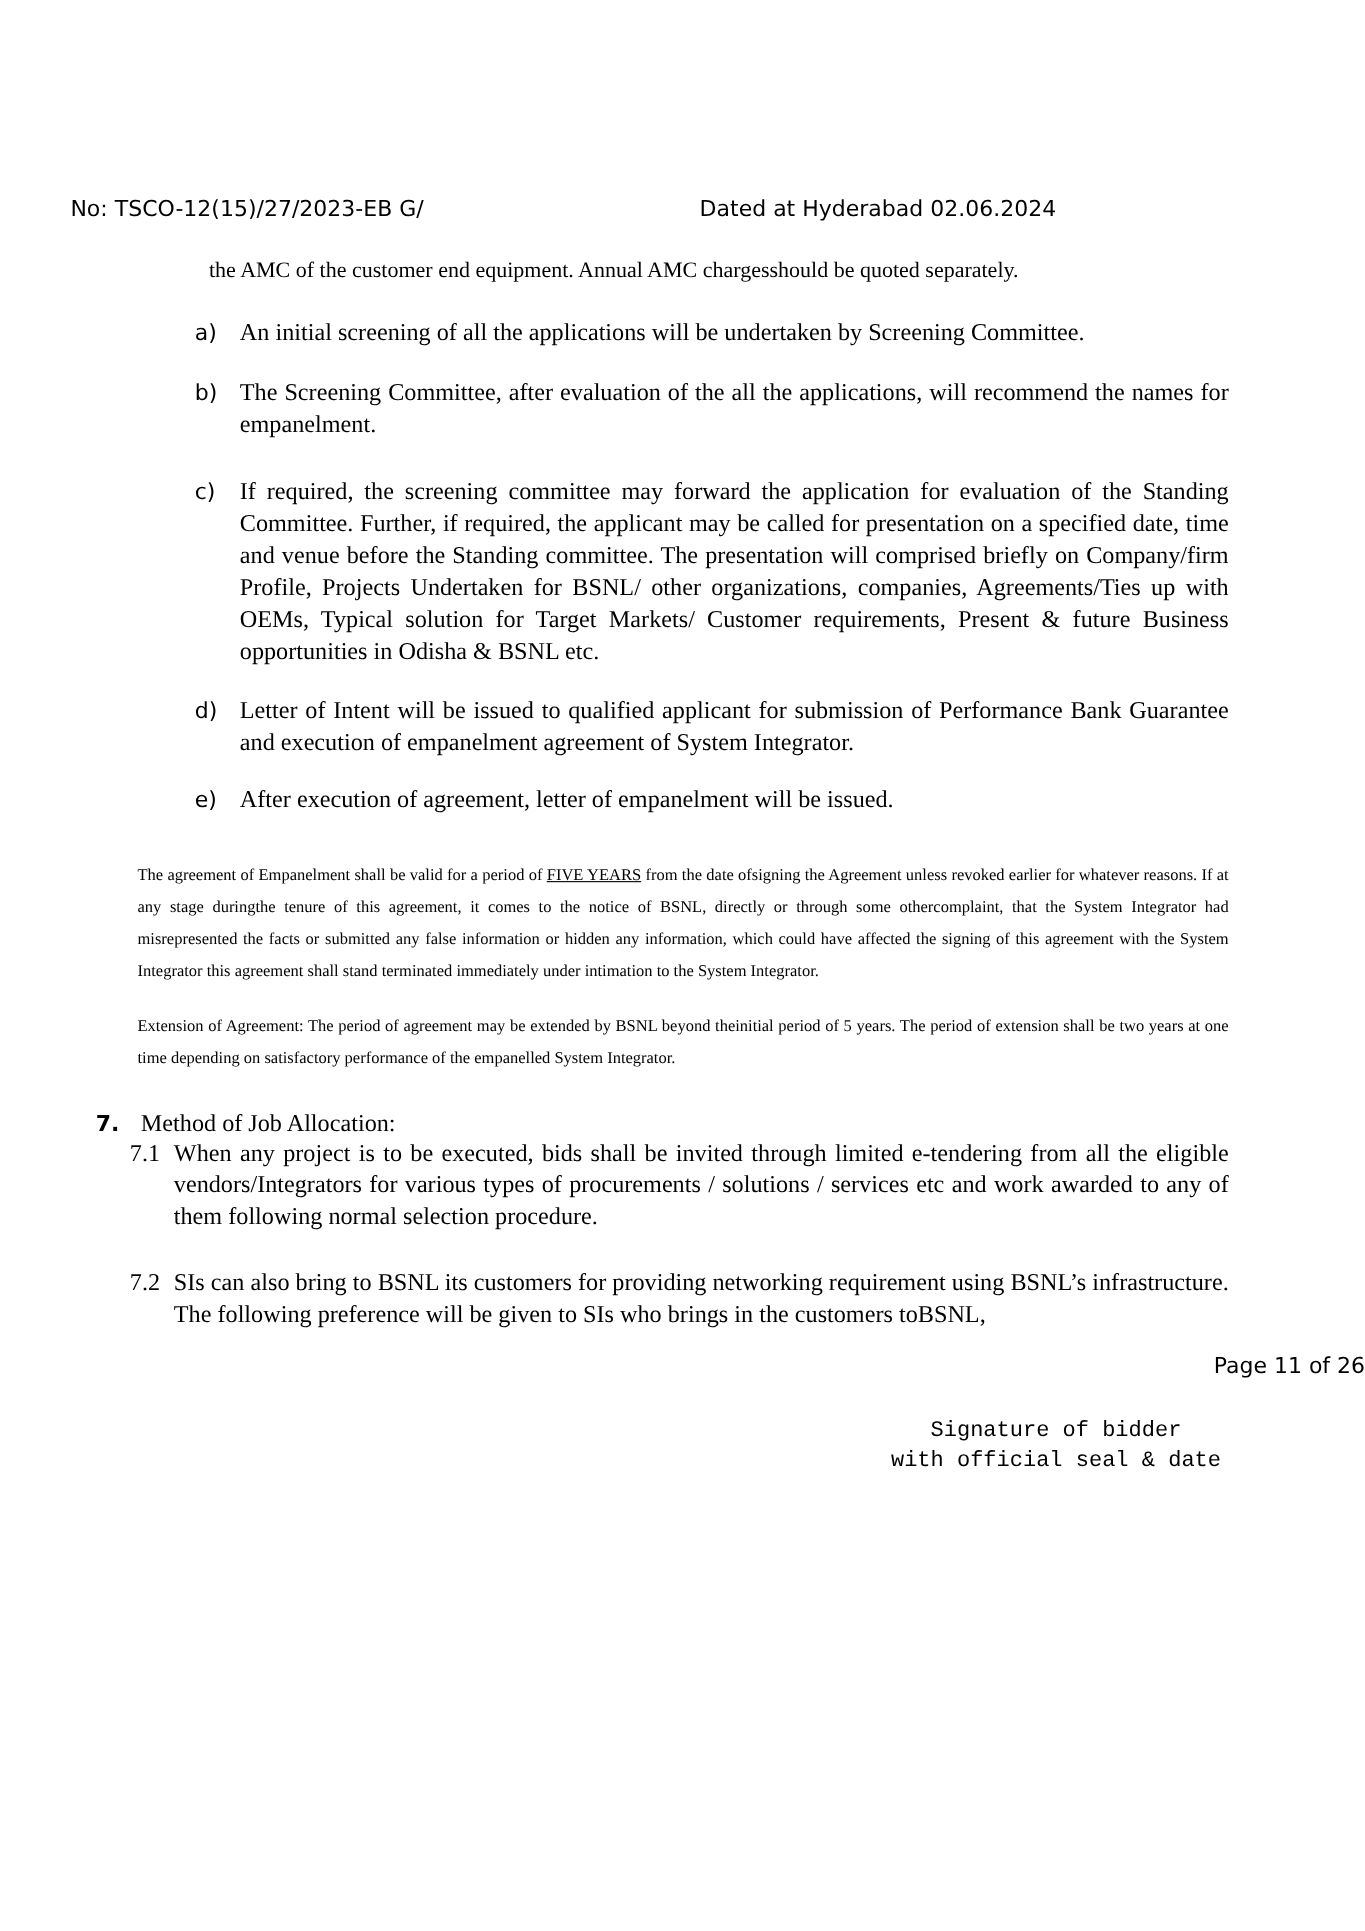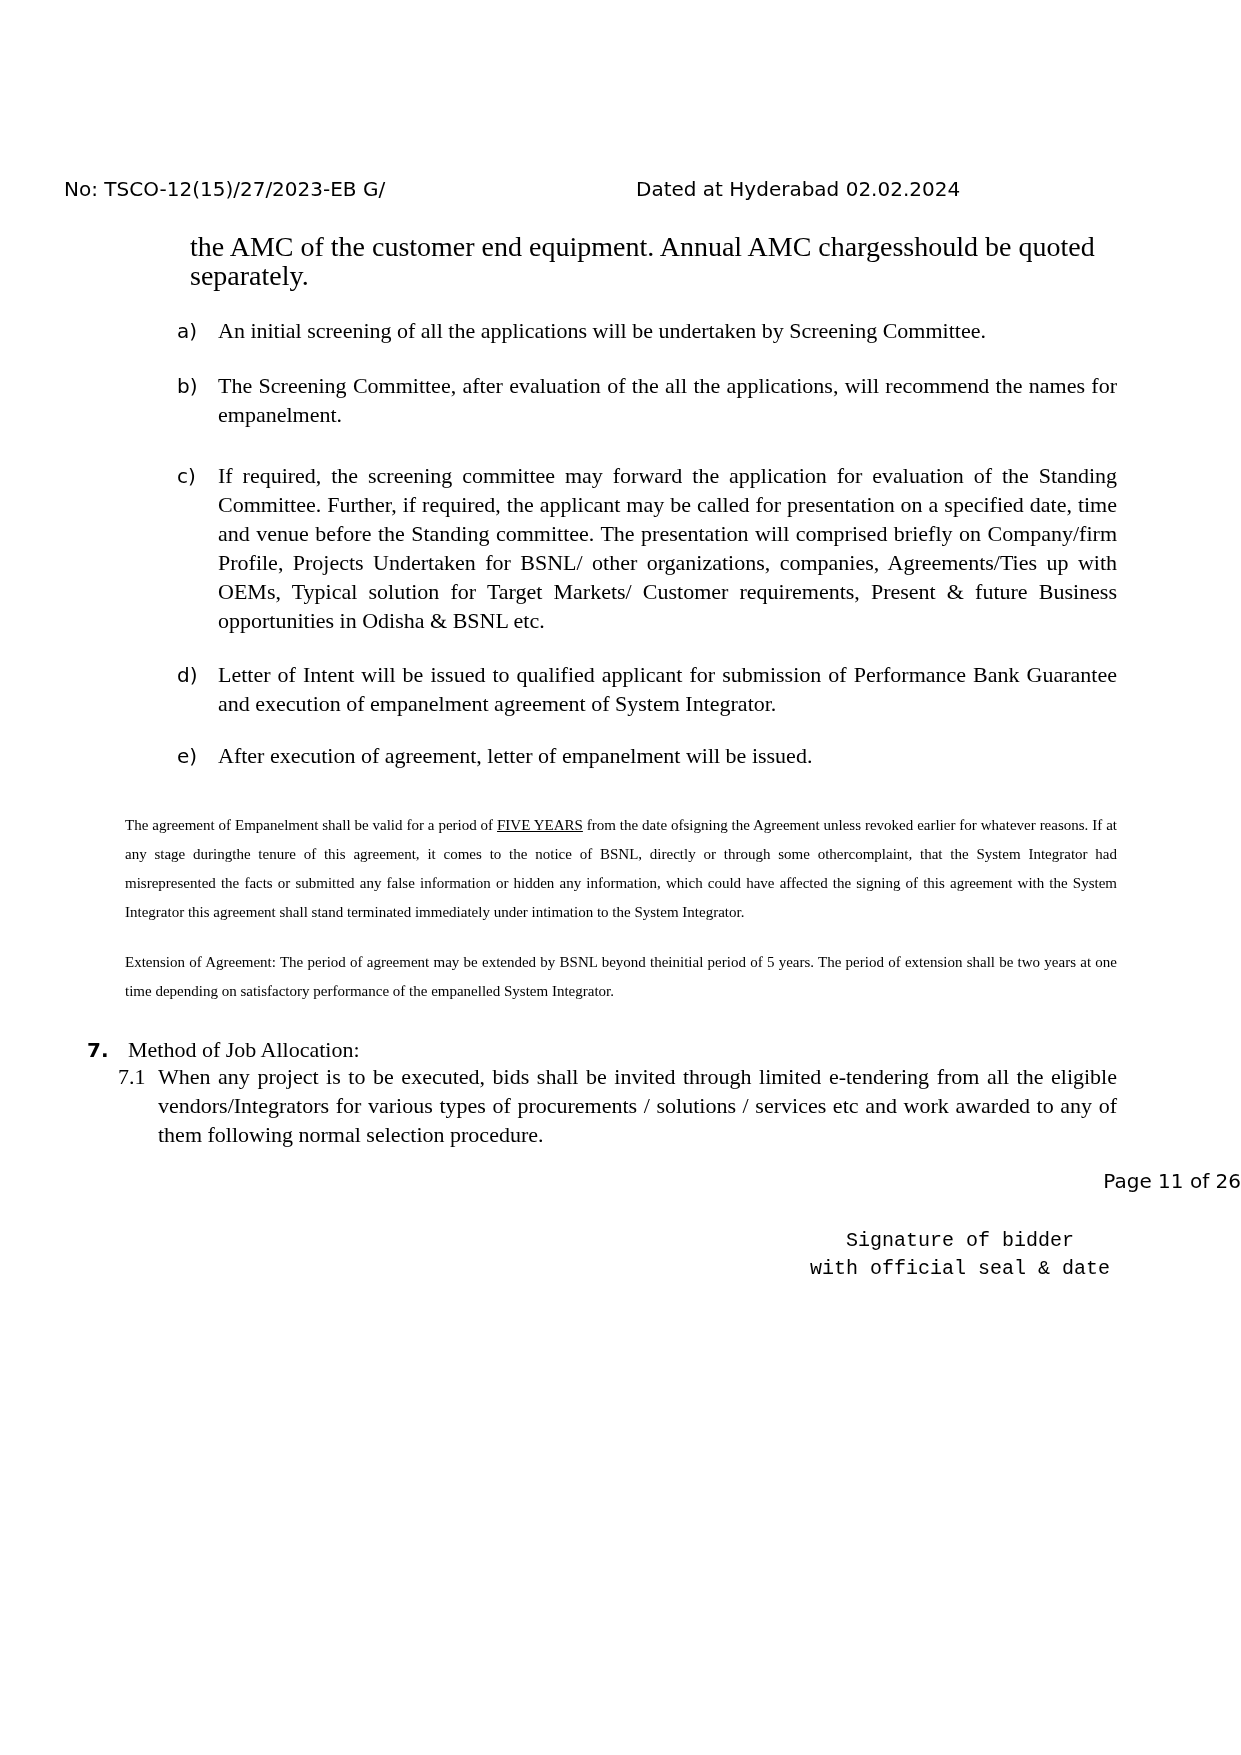--- a/index.html
+++ b/index.html
@@ -22,21 +22,21 @@
     font-size:20px;
     line-height:26px;
   }
   .doc-no  { position:absolute; left:64px;  white-space:nowrap; }
   .doc-date{ position:absolute; left:636px; white-space:nowrap; }
 
   
   .amc-line {
     margin:30px 0 0 190px;
     width:920px;
-    font-size:28px;
+    font-size:20px;
     line-height:29px;
   }
 
   
   .sec-heading {
     margin-left:87px;
     font-size:22px;
     line-height:27px;
   }
   .sec-heading.s5 { margin-top:176px; }
@@ -114,21 +114,21 @@
     line-height:28px;
   }
 </style>
 </head>
 <body>
 
 <div class="page">
 
   <div class="doc-header">
     <span class="doc-no">No: TSCO-12(15)/27/2023-EB G/</span>
-    <span class="doc-date">Dated at Hyderabad 02.02.2024</span>
+    <span class="doc-date">Dated at Hyderabad 02.06.2024</span>
   </div>
 
   <p class="amc-line">the AMC of the customer end equipment. Annual AMC chargesshould be quoted separately.</p>
 
 
   <div class="alpha-list">
     <div class="alpha-item mt26">
       <span class="lbl">a)</span>
       <span>An initial screening of all the applications will be undertaken by Screening Committee.</span>
     </div>
@@ -156,20 +156,24 @@
   <p class="body-para p2">Extension of Agreement: The period of agreement may be extended by BSNL beyond theinitial period of 5 years. The period of extension shall be two years at one time depending on satisfactory performance of the empanelled System Integrator.</p>
 
   <div class="sec-heading s7">
     <span class="sec-num">7.</span><span class="sec-title">Method of Job Allocation:</span>
   </div>
 
   <div class="num-item i71">
     <span class="lbl">7.1</span>
     <span>When any project is to be executed, bids shall be invited through limited e-tendering from all the eligible vendors/Integrators for various types of procurements / solutions / services etc and work awarded to any of them following normal selection procedure.</span>
   </div>
+  <div class="num-item i72">
+    <span class="lbl">7.2</span>
+    <span>SIs can also bring to BSNL its customers for providing networking requirement using BSNL’s infrastructure. The following preference will be given to SIs who brings in the customers toBSNL,</span>
+  </div>
 
   <div class="page-num">Page 11 of 26</div>
 
   <div class="signature">
     <div>Signature of bidder</div>
     <div>with official seal &amp; date</div>
   </div>
 
 </div>
 

